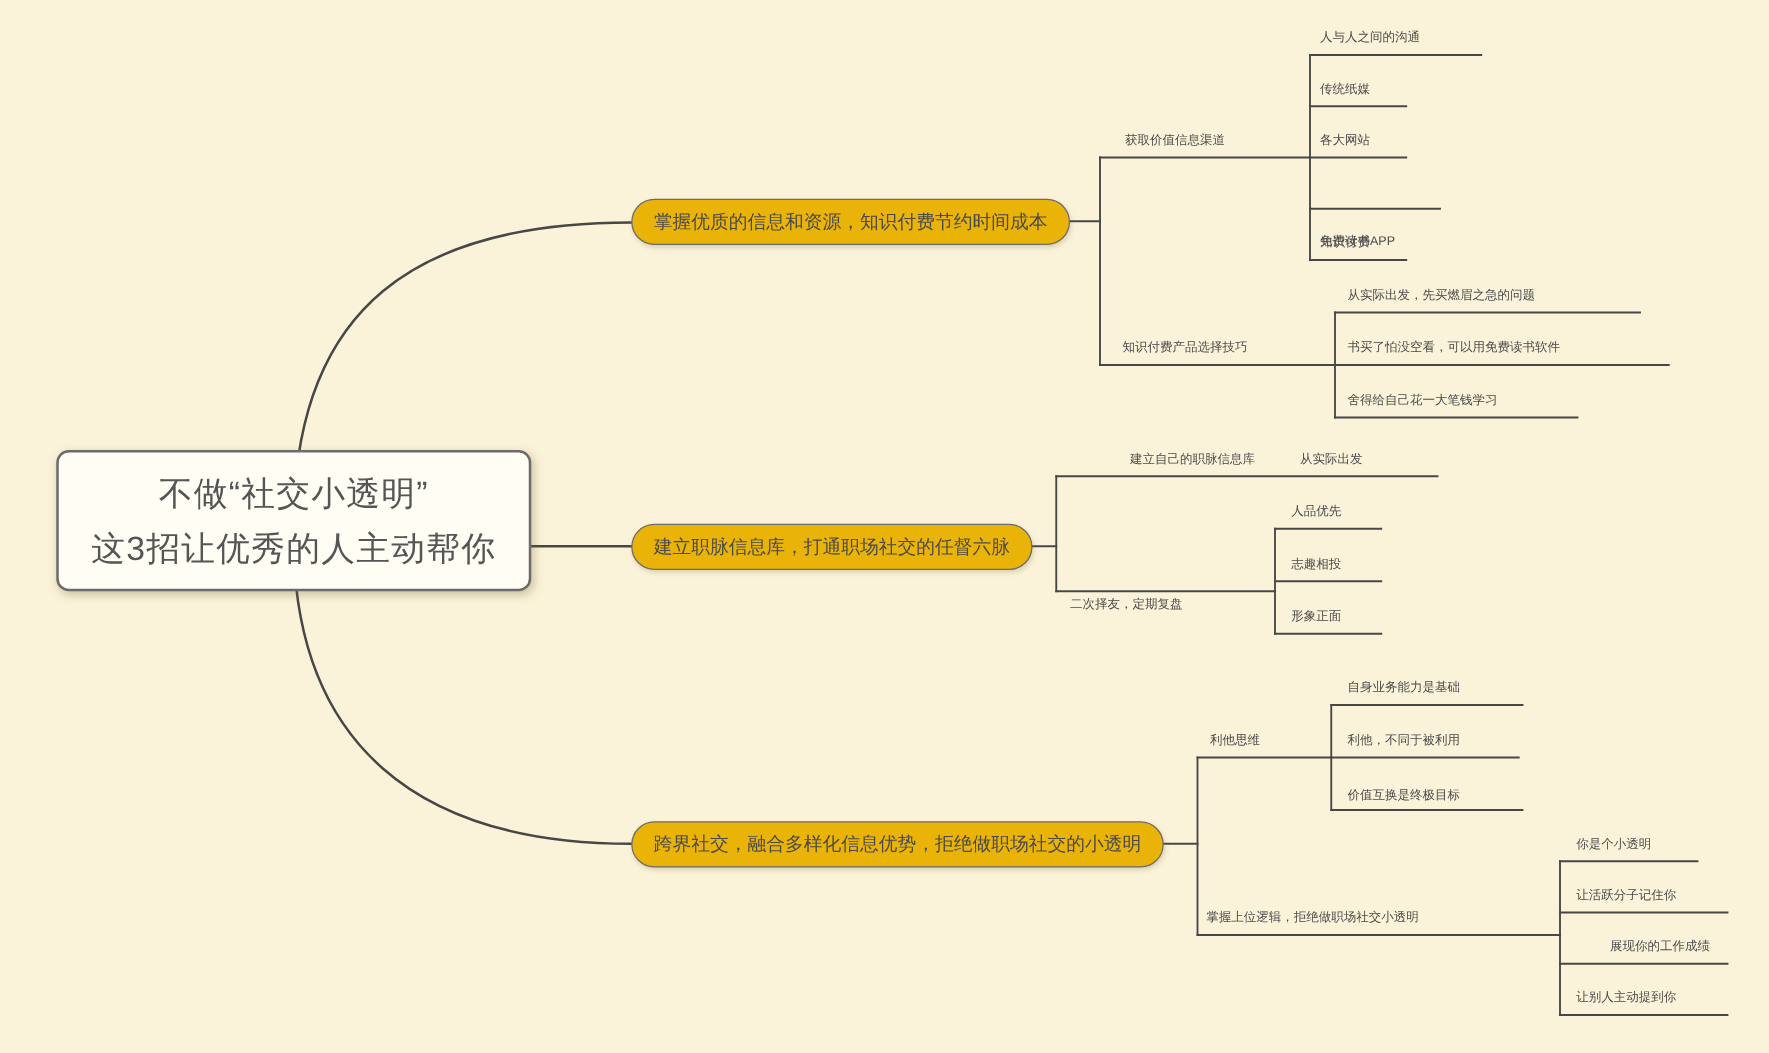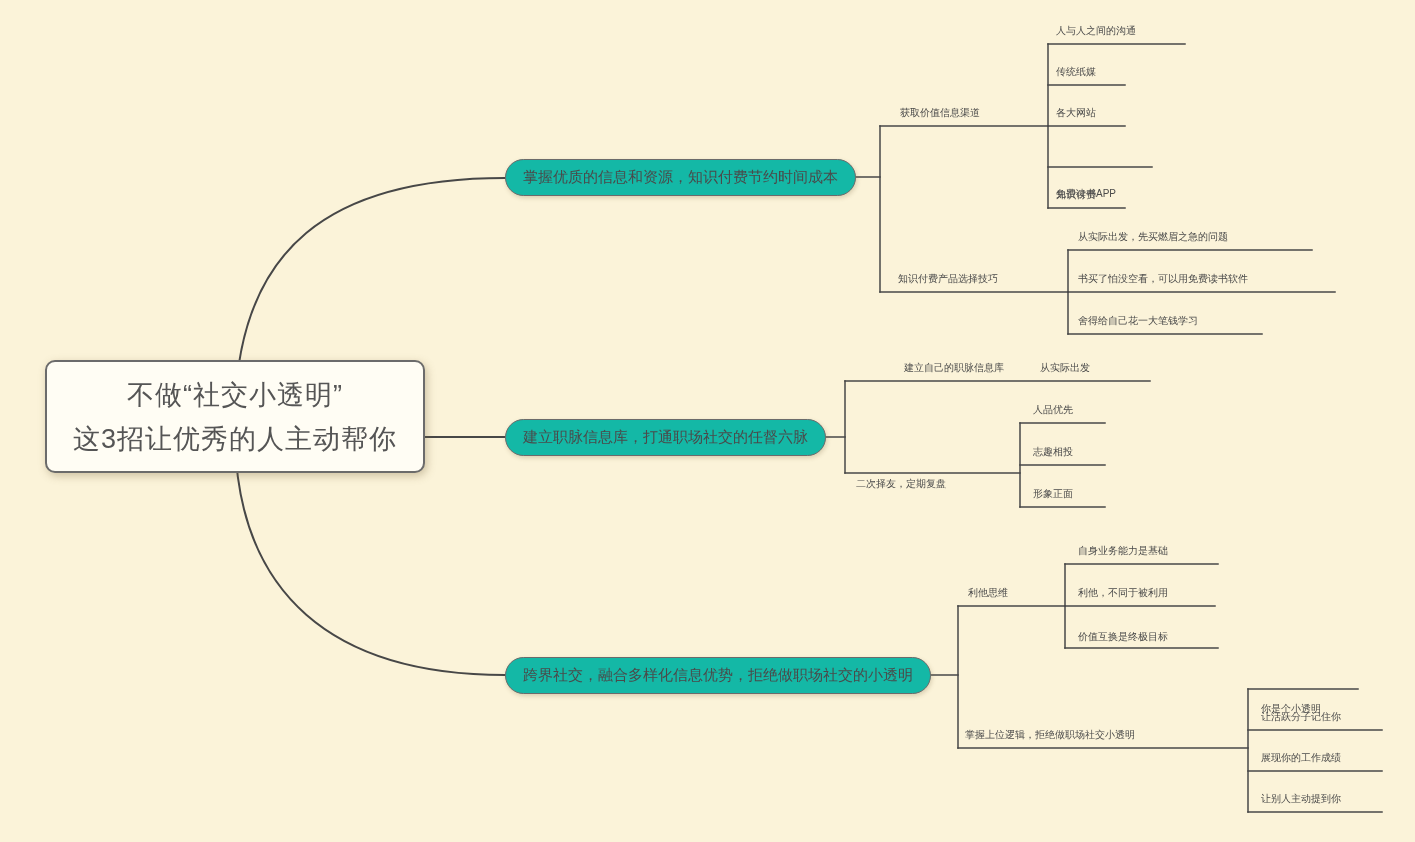--- a/index.html
+++ b/index.html
@@ -28,21 +28,21 @@
     gap:8px;
   }
   .root-line {
     font-size:27px;
     color:#555;
     letter-spacing:1px;
     white-space:nowrap;
   }
   .pill {
     position:absolute;
-    background:#14b8a6;
+    background:#eab308;
     border:1.6px solid #6b6b6b;
     border-radius:999px;
     padding:8px 17px;
     font-size:15px;
     color:#4a4a4a;
     white-space:nowrap;
     box-shadow:1px 2px 4px rgba(120,100,60,.25);
   }
   .leaf {
     position:absolute;
@@ -133,18 +133,18 @@
   <div class="leaf" style="left:1033px; top:401px;">人品优先</div>
   <div class="leaf" style="left:1033px; top:443px;">志趣相投</div>
   <div class="leaf" style="left:1033px; top:485px;">形象正面</div>
 
   <div class="leaf" style="left:968px; top:584px;">利他思维</div>
   <div class="leaf" style="left:1078px; top:542px;">自身业务能力是基础</div>
   <div class="leaf" style="left:1078px; top:584px;">利他，不同于被利用</div>
   <div class="leaf" style="left:1078px; top:628px;">价值互换是终极目标</div>
 
   <div class="leaf" style="left:965px; top:726px;">掌握上位逻辑，拒绝做职场社交小透明</div>
-  <div class="leaf" style="left:1261px; top:700px;">你是个小透明</div>
+  <div class="leaf" style="left:1261px; top:667px;">你是个小透明</div>
   <div class="leaf" style="left:1261px; top:708px;">让活跃分子记住你</div>
-  <div class="leaf" style="left:1261px; top:749px;">展现你的工作成绩</div>
+  <div class="leaf" style="left:1288px; top:749px;">展现你的工作成绩</div>
   <div class="leaf" style="left:1261px; top:790px;">让别人主动提到你</div>
 
 </div>
 
 </body></html>

